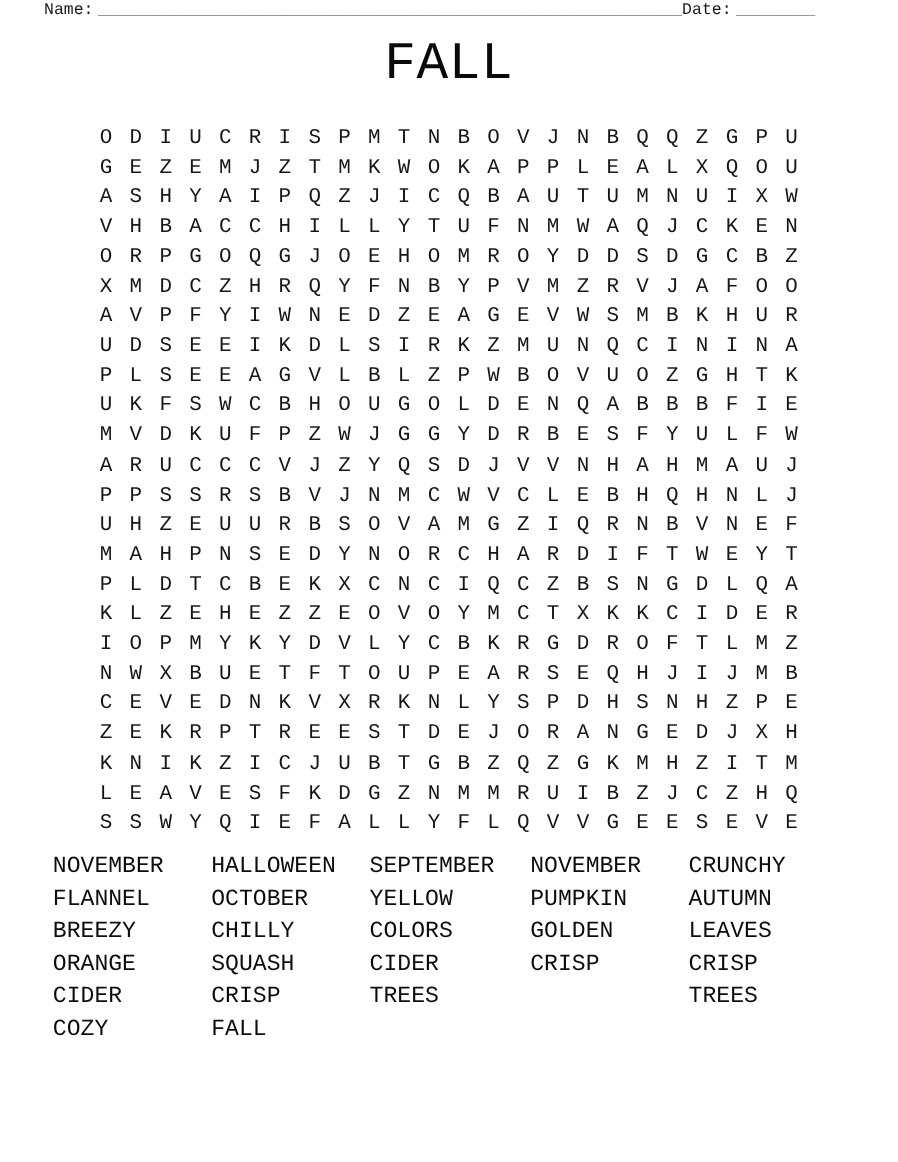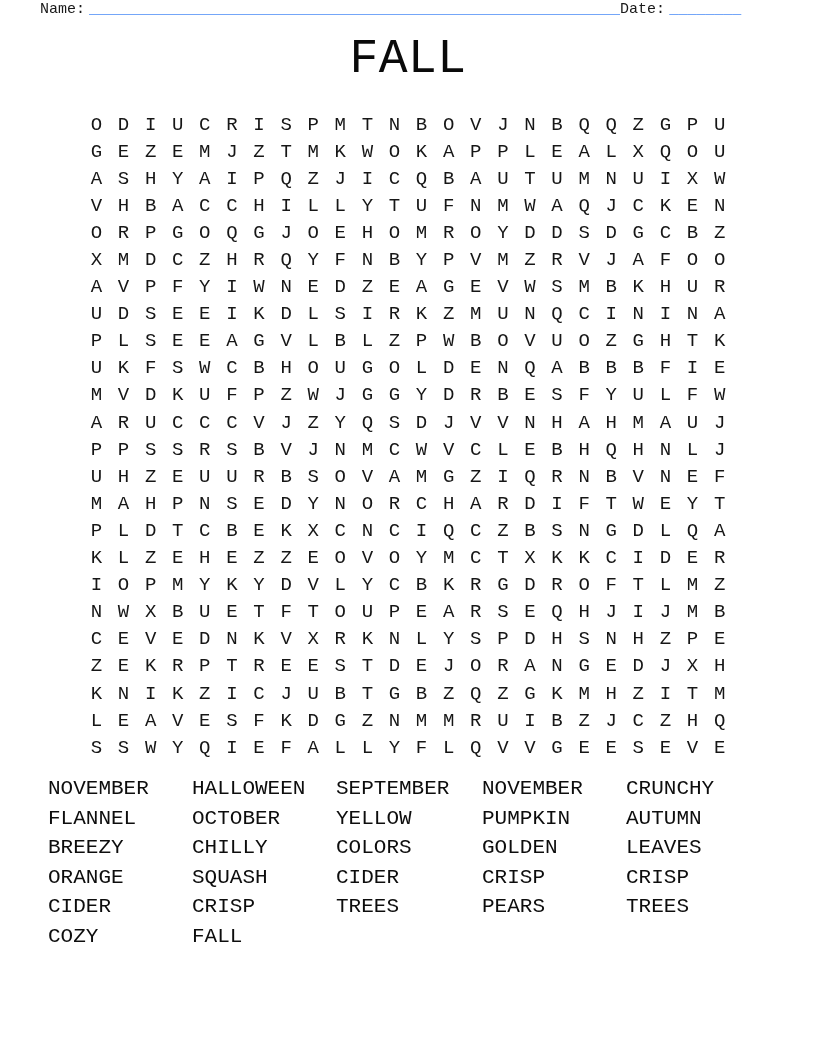--- a/index.html
+++ b/index.html
@@ -745,21 +745,20 @@
         <li class="word">YELLOW</li>
         <li class="word">COLORS</li>
         <li class="word">CIDER</li>
         <li class="word">TREES</li>
       </ul>
       <ul class="word-col">
         <li class="word">NOVEMBER</li>
         <li class="word">PUMPKIN</li>
         <li class="word">GOLDEN</li>
         <li class="word">CRISP</li>
-        <li class="word">PEARS</li>
       </ul>
       <ul class="word-col">
         <li class="word">CRUNCHY</li>
         <li class="word">AUTUMN</li>
         <li class="word">LEAVES</li>
         <li class="word">CRISP</li>
         <li class="word">TREES</li>
       </ul>
     </div>
 

